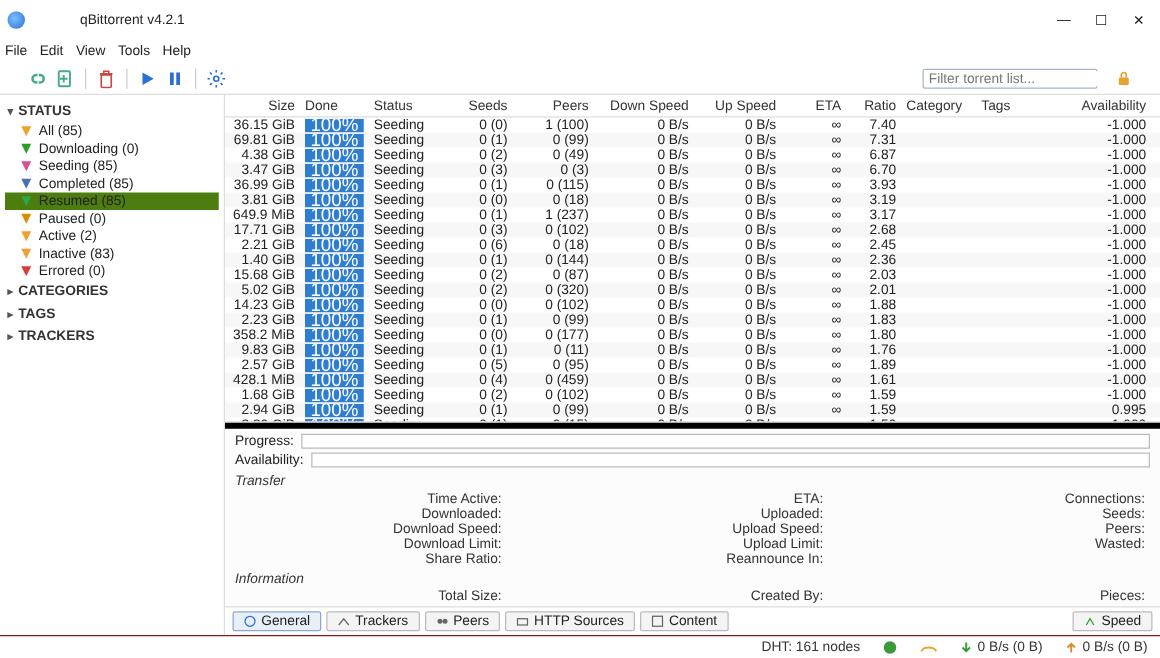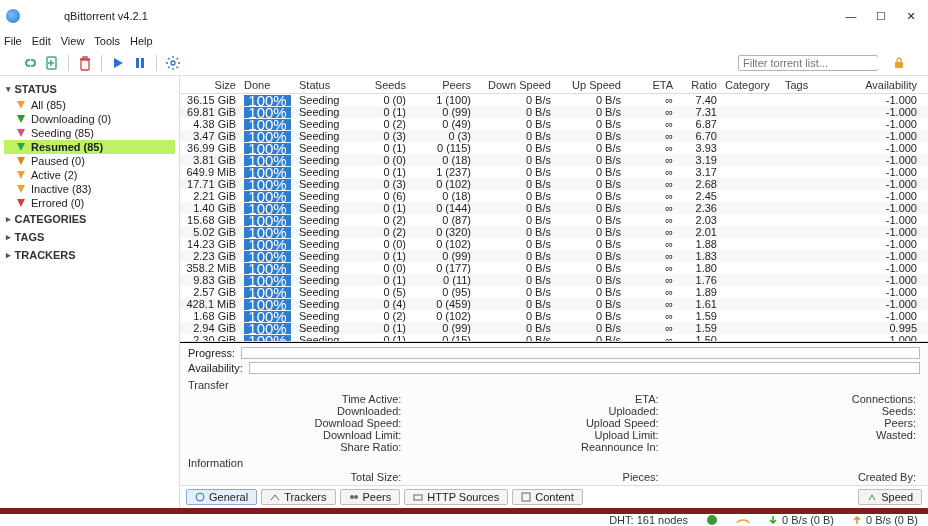--- a/index.html
+++ b/index.html
@@ -15,45 +15,45 @@
 .toolbar .group { display: flex; gap: 6px; align-items: center; }
 .toolbar .spacer { flex: 1; }
 .toolbar .icon { width: 16px; height: 16px; display: flex; align-items: center; justify-content: center; }
 .search-box { display: flex; align-items: center; border: 1px solid #a8b4cc; border-radius: 2px; padding: 1px 4px; width: 140px; background:#fff;}
 .search-box input { border: none; outline: none; flex: 1; font-size: 11px; color:#888;}
 .lock-icon { width: 14px; height: 14px; margin-left: 6px; }
 .body { flex: 1; display: flex; min-height: 0; }
 .sidebar { width: 180px; border-right: 1px solid #ddd; padding: 4px 4px; overflow: hidden; }
 .side-head { font-weight: bold; font-size: 10px; color:#333; display:flex; align-items:center; gap:4px; padding:3px 2px;}
 .side-item { display: flex; align-items: center; gap: 5px; padding: 1px 12px; cursor: default; }
-.side-item.sel { background: #bef264; font-weight: bold; }
+.side-item.sel { background: #4d7c0f; }
 .side-icon { width: 10px; height: 10px; display:inline-block;}
 .chev { font-size: 9px; color:#555; }
 .main { flex: 1; display: flex; flex-direction: column; min-width:0; }
 .tablewrap { position:relative; flex:1; min-height:0; overflow:hidden; border-bottom:1px solid #ddd;}
 .table { width:100%; display:flex; flex-direction:column; font-size:10px; }
 .thead, .trow { display:grid; grid-template-columns: 60px 55px 60px 55px 65px 80px 70px 52px 44px 60px 40px 100px; align-items:center; }
 .thead { height:18px; border-bottom:1px solid #ddd; font-size:10px; color:#333;}
 .thead div { padding:0 4px; white-space:nowrap; overflow:hidden;}
 .trow { height:12px; }
 .trow:nth-child(even){ background:#f7f7f7; }
 .trow div { padding:0 4px; white-space:nowrap; overflow:hidden; }
 .r { text-align:right; }
 .done-bar { background:#2f7dd1; color:#fff; font-size:15px; text-align:center; height:11px; line-height:11px;}
-.details { border-top:1px solid #000000; background:#fcfcfc; padding:4px 8px 0 8px; font-size:10px; }
+.details { border-top:5px solid #000000; background:#fcfcfc; padding:4px 8px 0 8px; font-size:10px; }
 .details .row { display:flex; align-items:center; gap:6px; margin-bottom:3px;}
 .details .bar { flex:1; height:12px; border:1px solid #bbb; background:#fff;}
 .transfer-grid { display:grid; grid-template-columns: 1fr 1fr 1fr; column-gap:40px; padding:2px 0;}
 .transfer-grid div { text-align:right; padding-right:4px; color:#333;}
-.section-t { font-weight:normal; color:#333; padding-top:2px;}
+.section-t { font-weight:normal; color:#333; padding-top:2px;font-style:italic;}
 .bottom-tabs { display:flex; gap:4px; padding:3px 6px; border-top:1px solid #ddd; align-items:center;}
 .btab { border:1px solid #bbb; padding:1px 8px; display:flex; align-items:center; gap:4px; background:#f4f4f4; border-radius:2px;}
 .btab.active { background:#e7eff9; border-color:#8aa8d0;}
 .bottom-tabs .spacer { flex:1; }
-.statusbar { height:18px; border-top:6px solid #7f1d1d; display:flex; align-items:center; justify-content:flex-end; gap:18px; padding:4px 10px; font-size:10px; color:#333;}
+.statusbar { height:18px; border-top:1px solid #7f1d1d; display:flex; align-items:center; justify-content:flex-end; gap:18px; padding:4px 10px; font-size:10px; color:#333;}
 .statusbar .item { display:flex; align-items:center; gap:4px;}
 svg { display:block; }
 </style>
 </head>
 <body>
 
 <div class="titlebar">
   <span class="title-icon"></span>
   <span class="title">qBittorrent v4.2.1</span>
   <div class="win-controls">
@@ -149,20 +149,26 @@
           <svg class="side-icon" width="10" height="10">
             <path d="M1 1h8L5 9z" fill="#2a9d2a"></path>
           </svg>
           <span>Downloading (0)</span>
         </div>
         <div class="side-item">
           <svg class="side-icon" width="10" height="10">
             <path d="M1 1h8L5 9z" fill="#d94e8f"></path>
           </svg>
           <span>Seeding (85)</span>
+        </div>
+        <div class="side-item">
+          <svg class="side-icon" width="10" height="10">
+            <path d="M1 1h8L5 9z" fill="#4a6fb3"></path>
+          </svg>
+          <span>Completed (85)</span>
         </div>
         <div class="side-item sel">
           <svg class="side-icon" width="10" height="10">
             <path d="M1 1h8L5 9z" fill="#2aa84a"></path>
           </svg>
           <span>Resumed (85)</span>
         </div>
         <div class="side-item">
           <svg class="side-icon" width="10" height="10">
             <path d="M1 1h8L5 9z" fill="#d98c00"></path>
@@ -599,22 +605,22 @@
           <div>Peers:</div>
         <div>Download Limit:</div>
           <div>Upload Limit:</div>
           <div>Wasted:</div>
         <div>Share Ratio:</div>
           <div>Reannounce In:</div>
       </div>
       <div class="section-t">Information</div>
       <div class="transfer-grid">
         <div>Total Size:</div>
+          <div>Created By:</div>
           <div>Pieces:</div>
-          <div>Created By:</div>
       </div>
     </div>
 
     <div class="bottom-tabs">
       <div class="btab active">
           <svg width="10" height="10">
             <circle cx="5" cy="5" r="4" fill="none" stroke="#2a6fd6"></circle>
           </svg>
           <span>General</span>
         </div>

